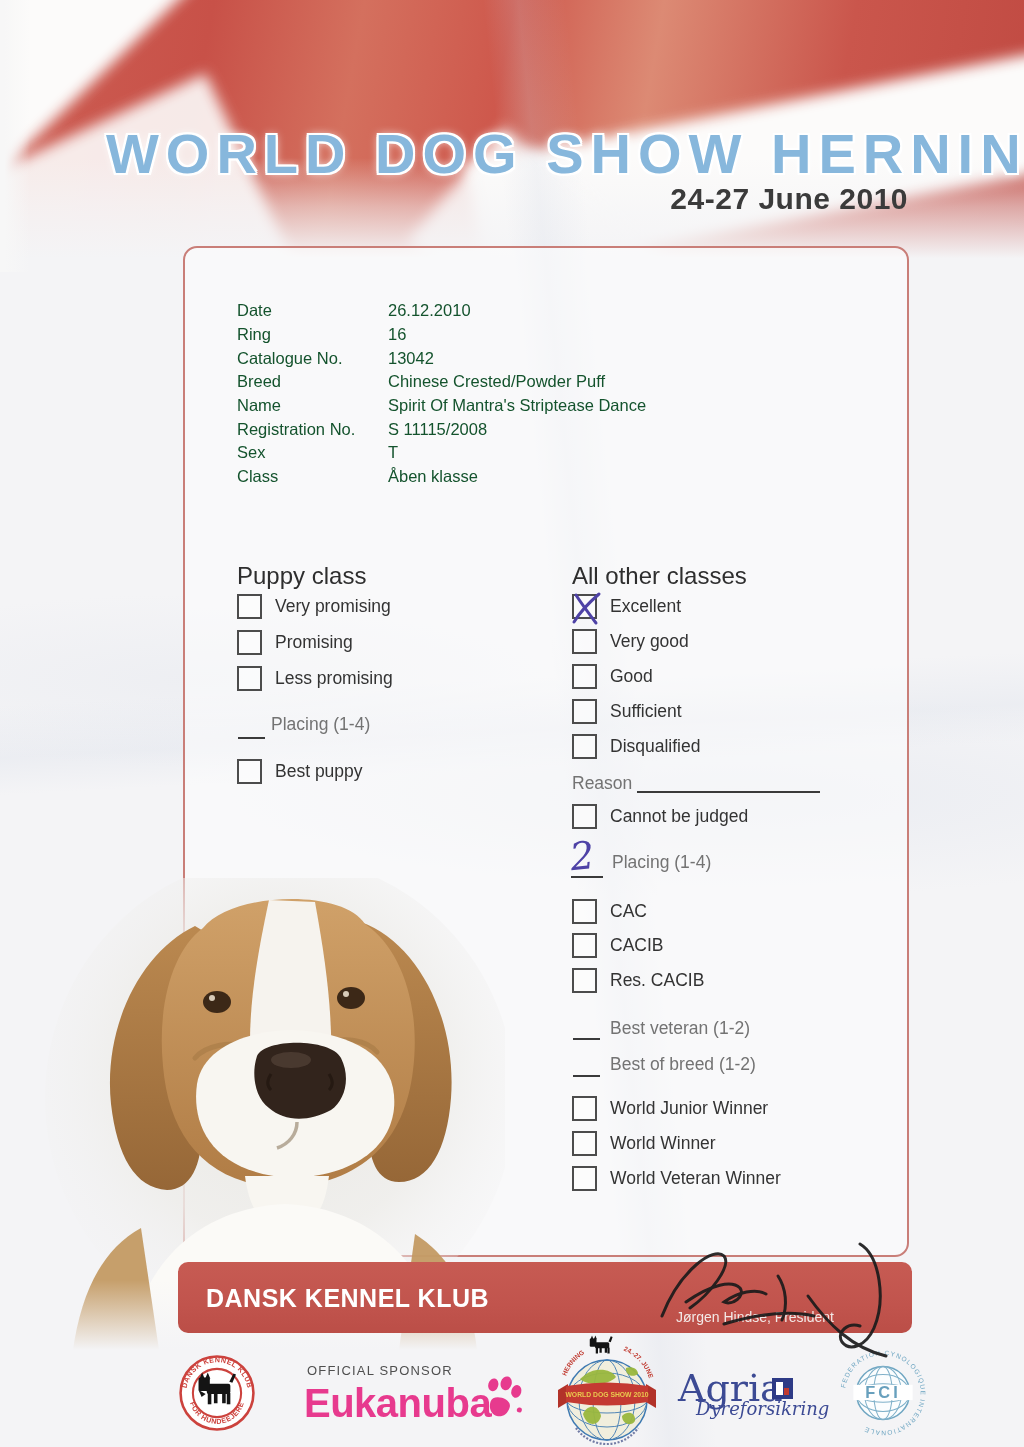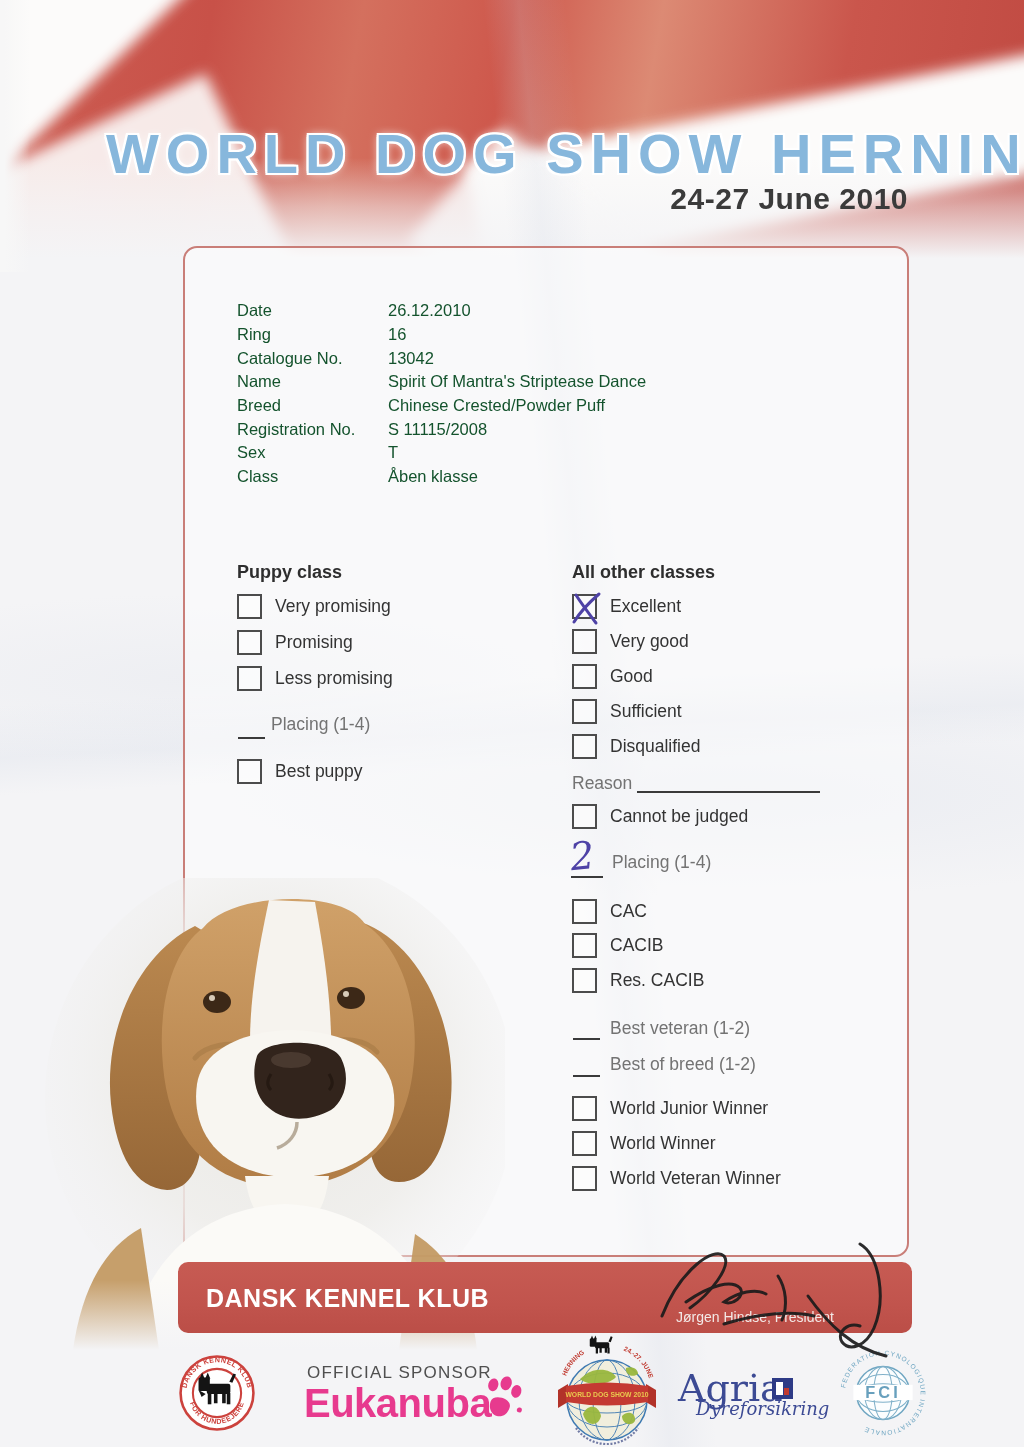--- a/index.html
+++ b/index.html
@@ -27,39 +27,39 @@
         text-shadow:-2px -2px 0 #fff,2px -2px 0 #fff,-2px 2px 0 #fff,2px 2px 0 #fff,
         -2px 0 0 #fff,2px 0 0 #fff,0 -2px 0 #fff,0 2px 0 #fff,0 0 10px rgba(255,255,255,.9);}
   .dates{position:absolute;right:116px;top:182px;z-index:2;font-size:30px;font-weight:bold;color:#3b3b3b;letter-spacing:.5px;}
   
   .panel{position:absolute;left:183px;top:246px;width:722px;height:1007px;z-index:2;
         border:2px solid #c97e78;border-radius:14px;background:rgba(253,253,254,.55);}
   .details{position:absolute;left:237px;top:299px;z-index:2;}
   .drow{display:flex;height:23.7px;align-items:center;font-size:16.5px;color:#14532d;}
   .dlabel{width:151px;}
   
-  .colhead{position:absolute;z-index:3;font-size:18px;font-weight:bold;color:#2e2e2e;}
+  .colhead{position:absolute;z-index:3;font-size:24px;font-weight:normal;color:#2e2e2e;}
   .opt{position:absolute;z-index:3;display:flex;align-items:center;height:24px;}
   .cb{position:relative;width:21px;height:21px;border:2.5px solid #4c4c4c;background:rgba(253,253,254,.6);flex:0 0 auto;}
   .cb svg{position:absolute;left:-5px;top:-5px;width:34px;height:34px;overflow:visible;}
   .lbl{margin-left:13px;font-size:17.5px;color:#333;white-space:nowrap;}
   .flabel{position:absolute;z-index:3;font-size:17.5px;color:#737373;white-space:nowrap;}
   .uline{position:absolute;z-index:3;border-bottom:2.5px solid #3a3a3a;height:14px;}
   .ulite{border-bottom-width:2px;}
   .ink{color:#4e42a6;}
   .placing-value{position:absolute;z-index:4;font-family:"DejaVu Serif",serif;font-style:italic;
         font-size:38px;transform:rotate(-6deg);}
   
   .banner{position:absolute;left:178px;top:1262px;width:734px;height:71px;z-index:5;border-radius:10px;
         background:linear-gradient(180deg,#c75b53 0%,#c1544d 60%,#bb4e47 100%);}
   .banner .org{position:absolute;left:28px;top:22px;font-size:25px;font-weight:bold;color:#fff;letter-spacing:.5px;}
   .banner .cap{position:absolute;left:498px;top:47px;font-size:14px;color:#f3e9e7;}
   .sig{position:absolute;left:628px;top:1236px;width:272px;height:128px;z-index:6;}
   
-  .f-sponsor-label{position:absolute;left:307px;top:1363px;z-index:2;font-size:17px;letter-spacing:1.2px;color:#4f4f4f;}
+  .f-sponsor-label{position:absolute;left:307px;top:1363px;z-index:2;font-size:13px;letter-spacing:1.2px;color:#4f4f4f;}
   .f-euk{position:absolute;left:304px;top:1381px;z-index:2;font-size:40px;font-weight:bold;color:#e73a8e;letter-spacing:-.5px;}
   .f-paw{position:absolute;left:480px;top:1375px;z-index:2;width:46px;height:46px;transform:rotate(16deg);}
   .f-dkk{position:absolute;left:178px;top:1354px;z-index:2;width:78px;height:78px;}
   .f-wds{position:absolute;left:556px;top:1334px;z-index:2;width:102px;height:112px;}
   .f-agria-name{position:absolute;left:678px;top:1366px;z-index:2;font-family:"DejaVu Serif",serif;
         font-size:38px;color:#3c4a94;}
   .f-agria-sub{position:absolute;left:696px;top:1398px;z-index:2;font-family:"DejaVu Serif",serif;
         font-style:italic;font-size:18px;color:#3c4a94;}
   .f-agria-mark{position:absolute;left:772px;top:1378px;z-index:2;width:21px;height:21px;}
   .f-fci{position:absolute;left:838px;top:1348px;z-index:2;width:90px;height:90px;}
@@ -92,26 +92,26 @@
       </div>
     <div class="drow">
         <span class="dlabel">Ring</span>
         <span class="dvalue">16</span>
       </div>
     <div class="drow">
         <span class="dlabel">Catalogue No.</span>
         <span class="dvalue">13042</span>
       </div>
     <div class="drow">
+        <span class="dlabel">Breed</span>
+        <span class="dvalue">Chinese Crested/Powder Puff</span>
+      </div>
+    <div class="drow">
         <span class="dlabel">Name</span>
         <span class="dvalue">Spirit Of Mantra's Striptease Dance</span>
-      </div>
-    <div class="drow">
-        <span class="dlabel">Breed</span>
-        <span class="dvalue">Chinese Crested/Powder Puff</span>
       </div>
     <div class="drow">
         <span class="dlabel">Registration No.</span>
         <span class="dvalue">S 11115/2008</span>
       </div>
     <div class="drow">
         <span class="dlabel">Sex</span>
         <span class="dvalue">T</span>
       </div>
     <div class="drow">

